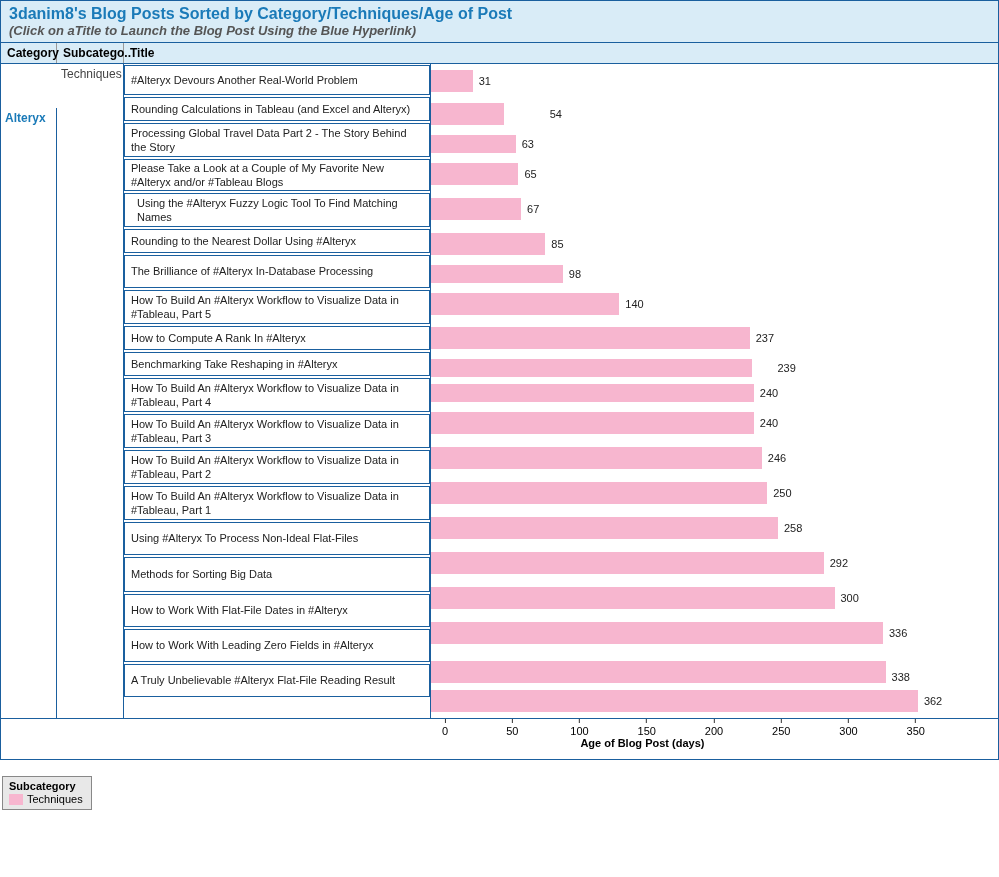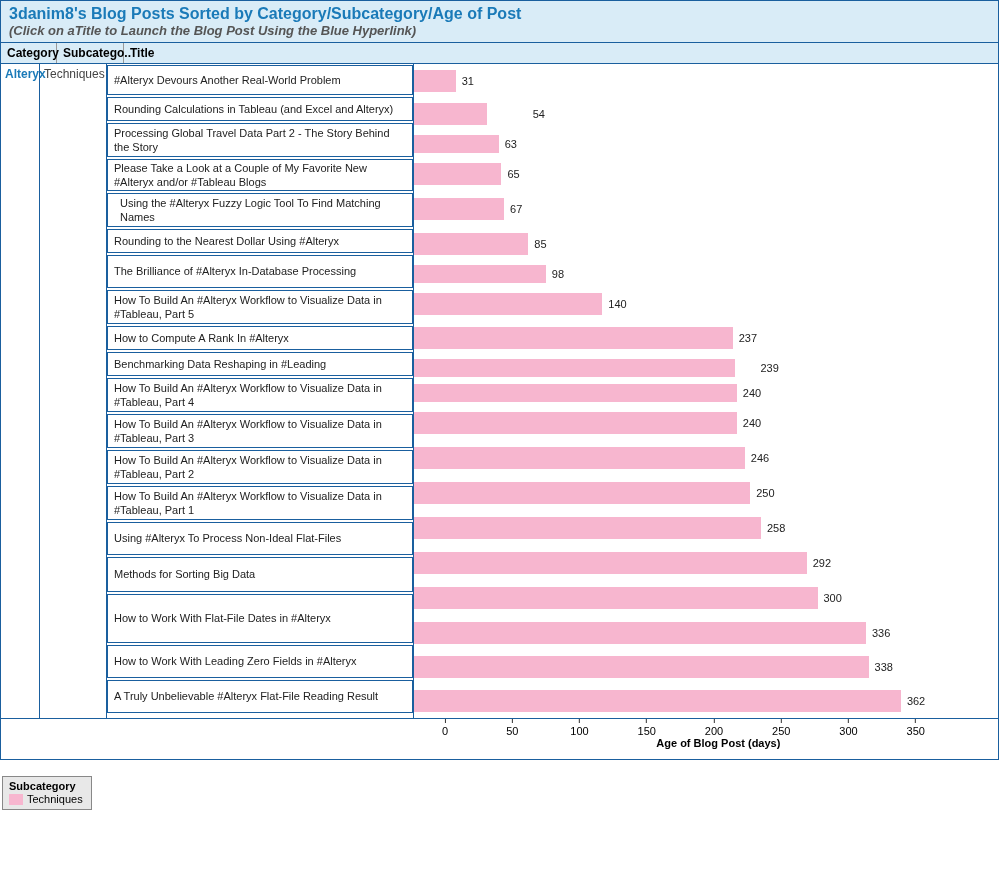--- a/index.html
+++ b/index.html
@@ -8,76 +8,76 @@
     .header-box { background: #d9ecf7; padding: 4px 8px; border-bottom: 1px solid #1a5f9e; }
     .main-title { color: #1a7ab8; font-size: 16px; font-weight: bold; font-family: 'Trebuchet MS', sans-serif; }
     .subtitle { color: #555; font-style: italic; font-weight: bold; font-size: 13px; font-family: 'Trebuchet MS', sans-serif; }
     .col-headers { display: flex; background: #d9ecf7; border-bottom: 1px solid #1a5f9e; }
     .col-header { font-weight: bold; padding: 3px 6px; font-size: 12px; }
     .col-header.cat { width: 56px; border-right: 1px solid #999; }
     .col-header.subcat { width: 67px; border-right: 1px solid #999; }
     .col-header.title { flex: 1; }
     .body-row { display: flex; }
     .side-col { padding: 3px 4px; font-size: 12px; }
-    .side-col.cat { width: 39px; color: #1a7ab8; border-right: 1px solid #1a5f9e; font-weight: bold; }
+    .side-col.cat { width: 56px; color: #1a7ab8; border-right: 1px solid #1a5f9e; font-weight: bold; margin-top: 44px; }
     .side-col.subcat { width: 67px; color: #444; border-right: 1px solid #1a5f9e; }
     .rows-col { width: 307px; border-right: 1px solid #1a5f9e; display: flex; flex-direction: column; }
     .title-cell { border: 1px solid #1a5f9e; margin: 1px 0; padding: 4px 6px; min-height: 30px; display: flex; align-items: center; color: #222; font-size: 11px; line-height: 1.3; }
     .title-cell.single { min-height: 24px; }
     .chart-col { flex: 1; display: flex; flex-direction: column; padding-top: 1px; }
     .chart-plot { flex: 1; position: relative; }
     .bar-row { display: flex; align-items: center; margin: 1px 0; }
     .bar { background: #f7b6cf; height: 22px; }
     .bar-label { margin-left: 6px; font-size: 11px; color: #222; }
     .axis-row { border-top: 1px solid #1a5f9e; padding: 0; }
     .axis-inner { margin-left: 430px; position: relative; height: 40px; }
     .tick { position: absolute; top: 0; font-size: 11px; text-align: center; transform: translateX(-50%); }
     .tick::before { content: ""; display: block; width: 1px; height: 4px; background: #333; margin: 0 auto 2px; }
-    .axis-label { position: absolute; top: 18px; font-size: 11px; font-weight: bold; width: 200px; text-align: right; left: 50%; transform: translateX(-50%); }
+    .axis-label { position: absolute; top: 18px; font-size: 11px; font-weight: bold; width: 200px; text-align: left; left: 50%; transform: translateX(-50%); }
     .legend-box { margin-top: 16px; border: 1px solid #888; display: inline-block; background: #e8e8e8; padding: 3px 8px 4px 6px; margin-left: 2px; }
     .legend-title { font-weight: bold; font-size: 11px; }
     .legend-item { display: flex; align-items: center; font-size: 11px; margin-top: 1px; }
     .legend-swatch { width: 14px; height: 11px; background: #f7b6cf; margin-right: 4px; }
   </style>
 </head>
 <body>
 
 
 
 <div class="container">
   <div class="header-box">
-    <div class="main-title">3danim8's Blog Posts Sorted by Category/Subcategory/Age of Post</div>
+    <div class="main-title">3danim8's Blog Posts Sorted by Category/Techniques/Age of Post</div>
     <div class="subtitle">(Click on aTitle to Launch the Blog Post Using the Blue Hyperlink)</div>
   </div>
   <div class="col-headers">
     <div class="col-header cat">Category</div>
     <div class="col-header subcat">Subcatego..</div>
     <div class="col-header title">Title</div>
   </div>
   <div class="body-row">
     <div class="side-col cat">Alteryx</div>
     <div class="side-col subcat">Techniques</div>
     <div class="rows-col" id="titles-col">
         <div class="title-cell" style="height: 30px;">#Alteryx Devours Another Real-World Problem</div>
         <div class="title-cell single" style="height: 24px;">Rounding Calculations in Tableau (and Excel and Alteryx)</div>
         <div class="title-cell" style="height: 34px;">Processing Global Travel Data Part 2 - The Story Behind the Story</div>
         <div class="title-cell" style="height: 32px;">Please Take a Look at a Couple of My Favorite New #Alteryx and/or #Tableau Blogs</div>
         <div class="title-cell" style="height: 34px; padding-left: 12px;">Using the #Alteryx Fuzzy Logic Tool To Find Matching Names</div>
         <div class="title-cell single" style="height: 24px;">Rounding to the Nearest Dollar Using #Alteryx</div>
         <div class="title-cell" style="height: 33px;">The Brilliance of #Alteryx In-Database Processing</div>
         <div class="title-cell" style="height: 34px;">How To Build An #Alteryx Workflow to Visualize Data in #Tableau, Part 5</div>
         <div class="title-cell single" style="height: 24px;">How to Compute A Rank In #Alteryx</div>
-        <div class="title-cell single" style="height: 24px;">Benchmarking Data Reshaping in #Leading</div>
+        <div class="title-cell single" style="height: 24px;">Benchmarking Take Reshaping in #Alteryx</div>
         <div class="title-cell" style="height: 34px;">How To Build An #Alteryx Workflow to Visualize Data in #Tableau, Part 4</div>
         <div class="title-cell" style="height: 34px;">How To Build An #Alteryx Workflow to Visualize Data in #Tableau, Part 3</div>
         <div class="title-cell" style="height: 34px;">How To Build An #Alteryx Workflow to Visualize Data in #Tableau, Part 2</div>
         <div class="title-cell" style="height: 34px;">How To Build An #Alteryx Workflow to Visualize Data in #Tableau, Part 1</div>
         <div class="title-cell" style="height: 33px;">Using #Alteryx To Process Non-Ideal Flat-Files</div>
         <div class="title-cell" style="height: 35px;">Methods for Sorting Big Data</div>
-        <div class="title-cell" style="height: 49px;">How to Work With Flat-File Dates in #Alteryx</div>
+        <div class="title-cell" style="height: 33px;">How to Work With Flat-File Dates in #Alteryx</div>
         <div class="title-cell" style="height: 33px;">How to Work With Leading Zero Fields in #Alteryx</div>
         <div class="title-cell" style="height: 33px;">A Truly Unbelievable #Alteryx Flat-File Reading Result</div>
       </div>
     <div class="chart-col">
       <div class="chart-plot" id="chart-plot">
           <div class="bar-row" style="height: 30px;">
             <div class="bar" style="width: 41.695px; height: 22px;"></div>
             <span class="bar-label">31</span>
           </div>
           <div class="bar-row" style="height: 34px; gap: 40px;">
@@ -141,21 +141,21 @@
             <span class="bar-label">292</span>
           </div>
           <div class="bar-row" style="height: 35px;">
             <div class="bar" style="width: 403.5px; height: 22px;"></div>
             <span class="bar-label">300</span>
           </div>
           <div class="bar-row" style="height: 33px;">
             <div class="bar" style="width: 451.92px; height: 22px;"></div>
             <span class="bar-label">336</span>
           </div>
-          <div class="bar-row" style="height: 33px;">
+          <div class="bar-row" style="height: 33px; align-items: flex-end;">
             <div class="bar" style="width: 454.61px; height: 22px;"></div>
             <span class="bar-label">338</span>
           </div>
           <div class="bar-row" style="height: 33px;">
             <div class="bar" style="width: 486.89px; height: 22px;"></div>
             <span class="bar-label">362</span>
           </div>
         </div>
     </div>
   </div>

